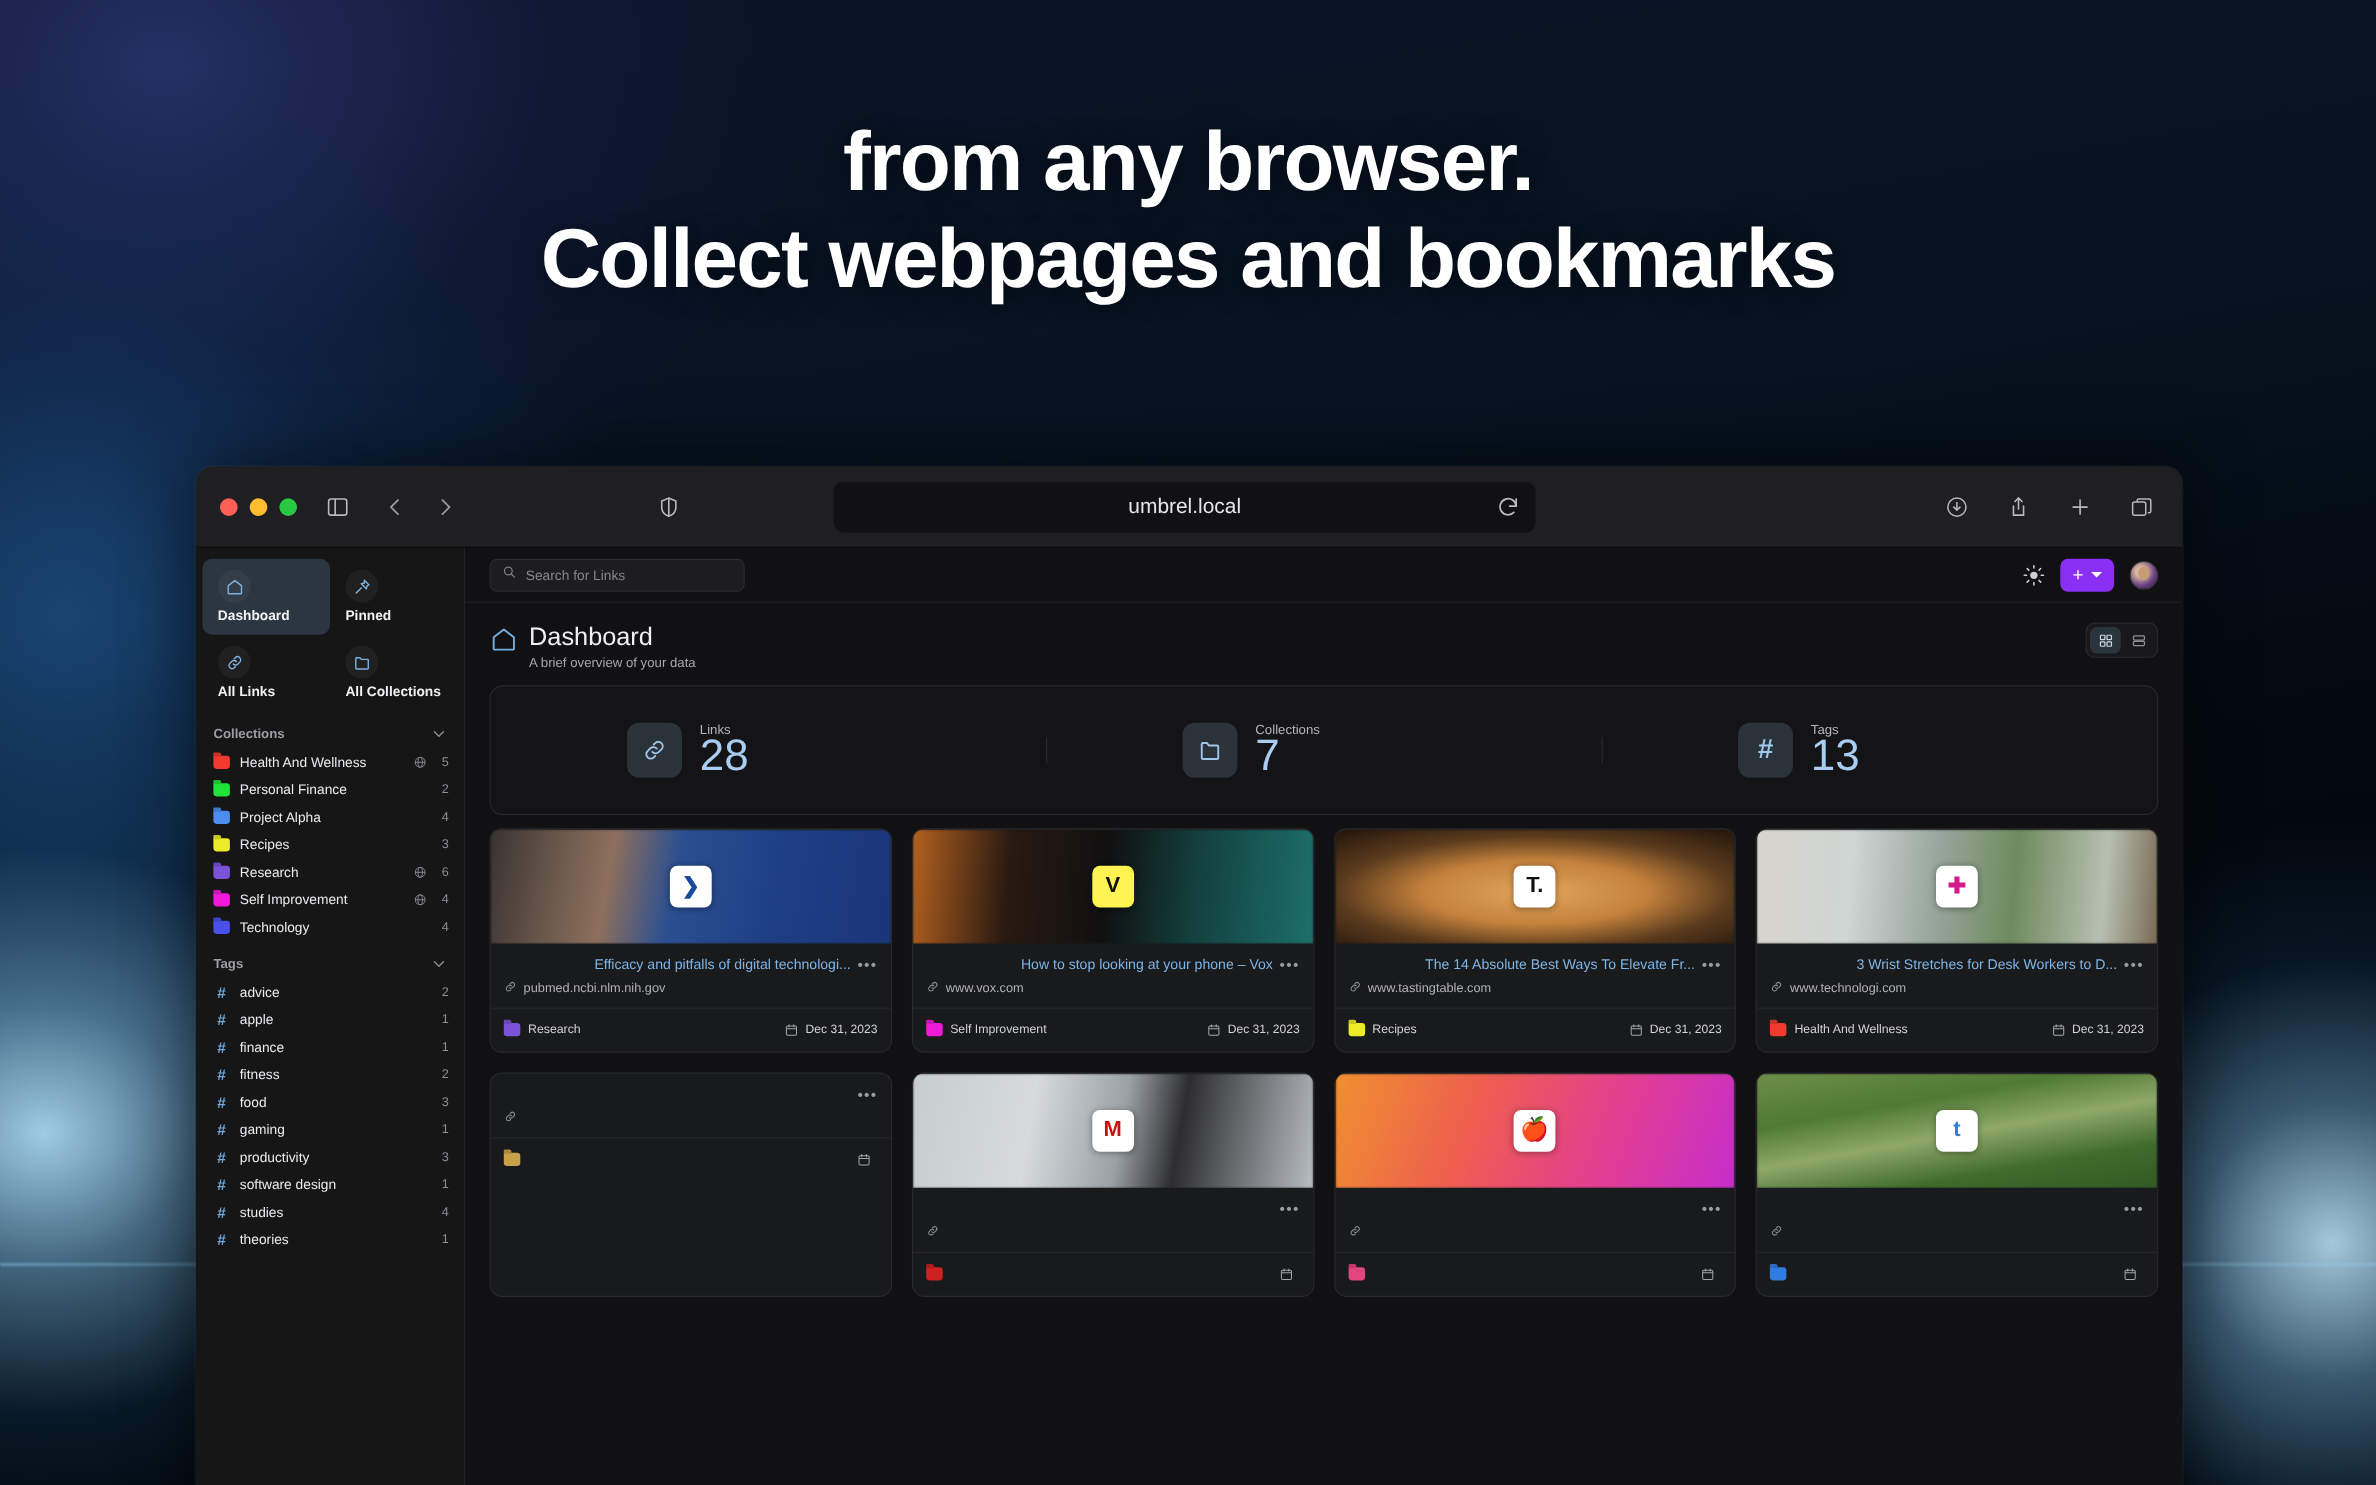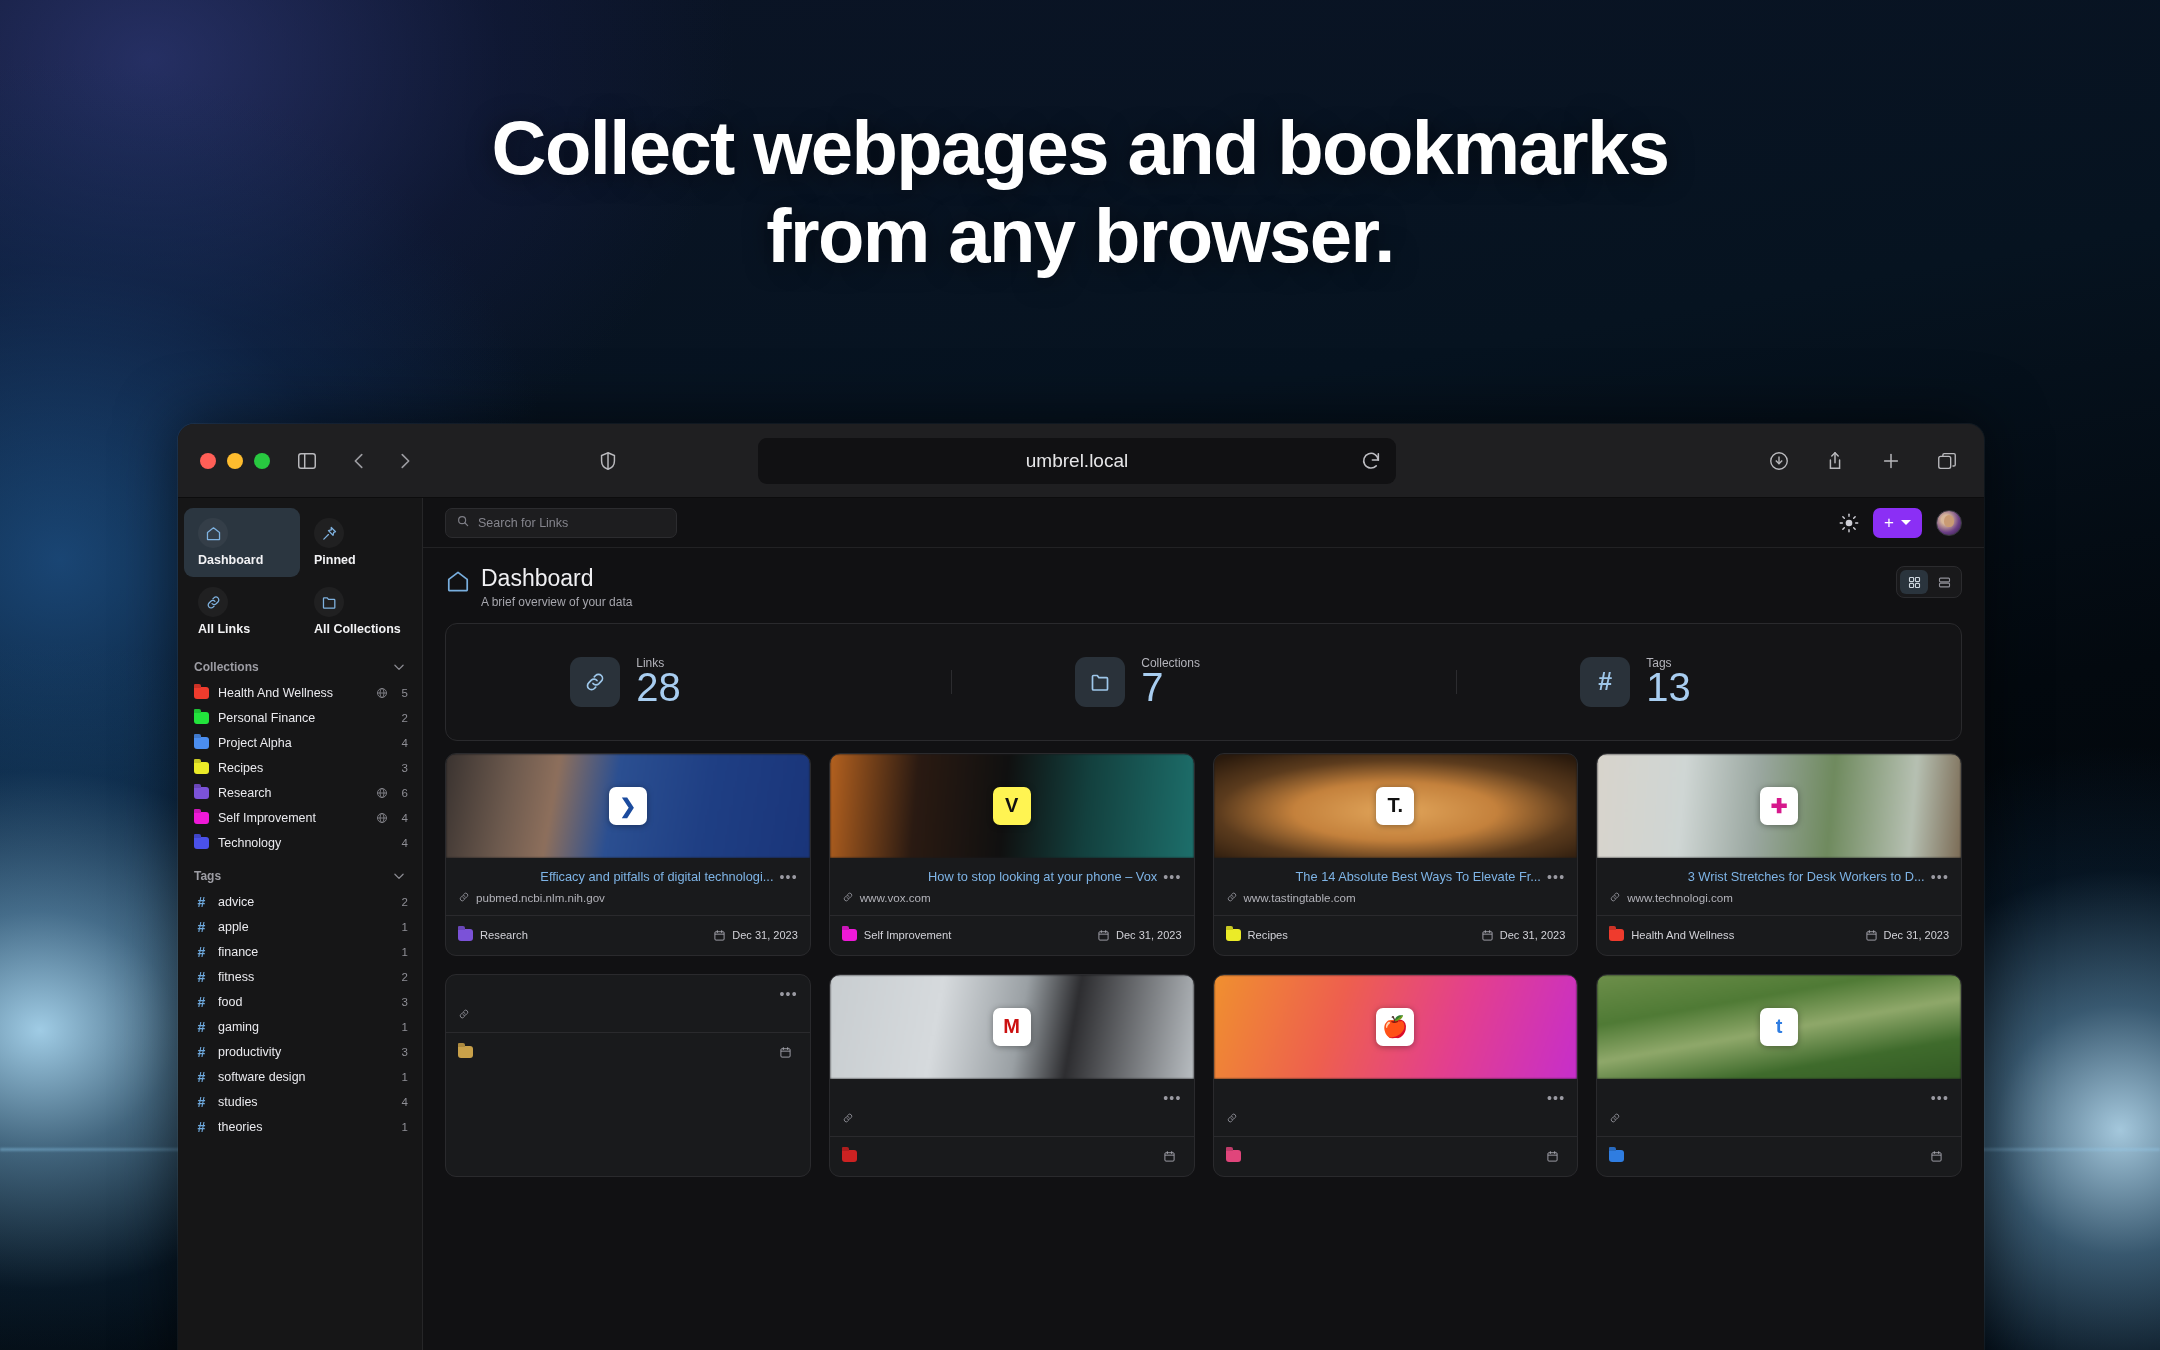--- a/index.html
+++ b/index.html
@@ -302,22 +302,22 @@
   .card-foot .cf-right { margin-left: auto; display: flex; align-items: center; gap: 6px; font-size: 11px; color: #d2d2d8; }
   .cal { width: 13px; height: 13px; color: #a6a6ae; }
 </style>
 </head>
 <body>
 
 <div class="bg"></div>
 <div class="bg-band"></div>
 
 <div class="headline">
+  <div>from any browser.</div>
   <div>Collect webpages and bookmarks</div>
-  <div>from any browser.</div>
 </div>
 
 <div class="browser">
 
   <div class="chrome">
     <div class="traffic">
       <div class="dot red"></div>
       <div class="dot yellow"></div>
       <div class="dot green"></div>
     </div>

